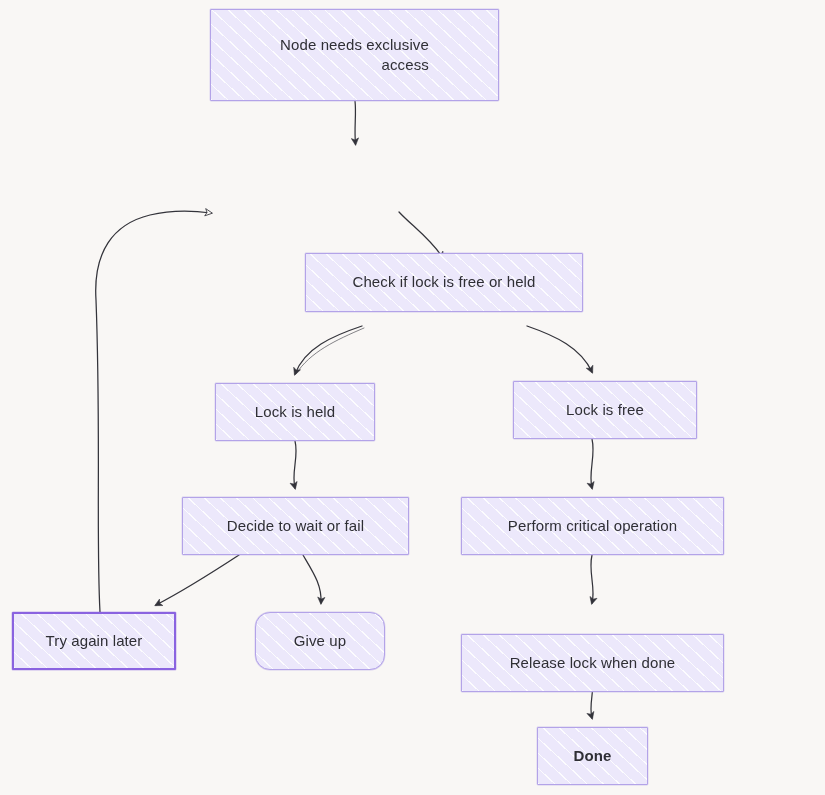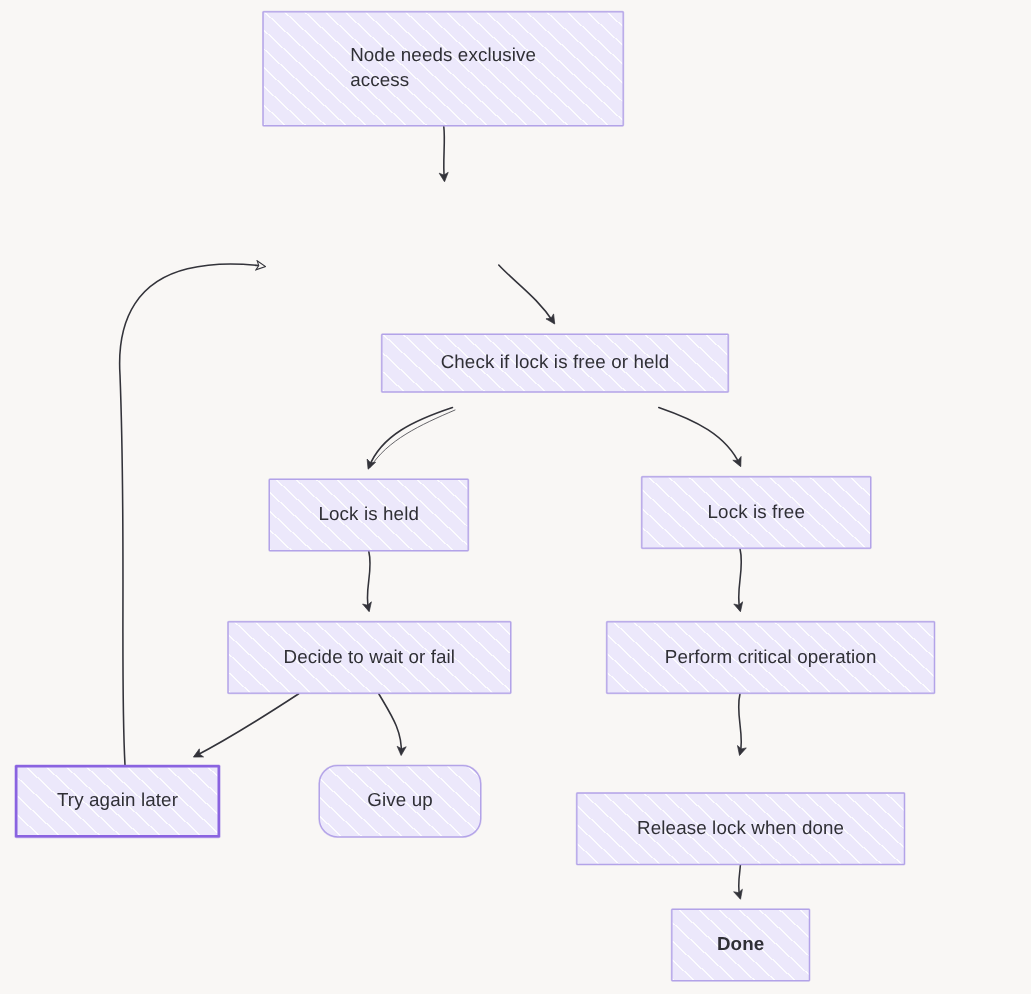--- a/index.html
+++ b/index.html
@@ -26,21 +26,21 @@
     width: 825px;
     height: 795px;
     pointer-events: none;
   }
   .node {
     position: absolute;
     box-sizing: border-box;
     display: flex;
     align-items: center;
     justify-content: center;
-    text-align: left;
+    text-align: right;
     color: #2f2f35;
     font-size: 15px;
     line-height: 1.35;
     letter-spacing: 0.1px;
     background-color: #ece8fb;
     border: 1.2px solid #b3a3e8;
     border-radius: 1px;
     
     background-image:
       repeating-linear-gradient(
@@ -123,33 +123,33 @@
         <path d="M592,670 C596,688 588,704 592,718" marker-end="url(#arrow-filled)"></path>
       </g>
 
     </g>
   </svg>
 
   <div class="node" style="left: 210px; top: 9px; width: 289px; height: 92px; background-color: rgb(236, 232, 251); color: rgb(47, 47, 53); border-color: rgb(179, 163, 232);">
     <span class="label">Node needs exclusive
 access</span>
   </div>
-  <div class="node" style="left: 305px; top: 267px; width: 278px; height: 47px; background-color: rgb(236, 232, 251); color: rgb(47, 47, 53); border-color: rgb(179, 163, 232);">
+  <div class="node" style="left: 305px; top: 253px; width: 278px; height: 59px; background-color: rgb(236, 232, 251); color: rgb(47, 47, 53); border-color: rgb(179, 163, 232);">
     <span class="label">Check if lock is free or held</span>
   </div>
   <div class="node" style="left: 215px; top: 383px; width: 160px; height: 58px; background-color: rgb(236, 232, 251); color: rgb(47, 47, 53); border-color: rgb(179, 163, 232);">
     <span class="label">Lock is held</span>
   </div>
   <div class="node" style="left: 513px; top: 381px; width: 184px; height: 58px; background-color: rgb(236, 232, 251); color: rgb(47, 47, 53); border-color: rgb(179, 163, 232);">
     <span class="label">Lock is free</span>
   </div>
   <div class="node" style="left: 182px; top: 497px; width: 227px; height: 58px; background-color: rgb(236, 232, 251); color: rgb(47, 47, 53); border-color: rgb(179, 163, 232);">
     <span class="label">Decide to wait or fail</span>
   </div>
-  <div class="node" style="left: 461px; top: 497px; width: 263px; height: 58px; background-color: rgb(236, 232, 251); color: rgb(47, 47, 53); border-color: rgb(179, 163, 232); margin-left: 24px;">
+  <div class="node" style="left: 461px; top: 497px; width: 263px; height: 58px; background-color: rgb(236, 232, 251); color: rgb(47, 47, 53); border-color: rgb(179, 163, 232);">
     <span class="label">Perform critical operation</span>
   </div>
   <div class="node emph" style="left: 12px; top: 612px; width: 164px; height: 58px; background-color: rgb(236, 232, 251); color: rgb(47, 47, 53); border-color: rgb(138, 99, 224);">
     <span class="label">Try again later</span>
   </div>
   <div class="node" style="left: 255px; top: 612px; width: 130px; height: 58px; background-color: rgb(236, 232, 251); color: rgb(47, 47, 53); border-color: rgb(179, 163, 232); border-radius: 15px;">
     <span class="label">Give up</span>
   </div>
   <div class="node" style="left: 461px; top: 612px; width: 263px; height: 58px; background-color: rgb(236, 232, 251); color: rgb(47, 47, 53); border-color: rgb(179, 163, 232); margin-top: 22px;">
     <span class="label">Release lock when done</span>

